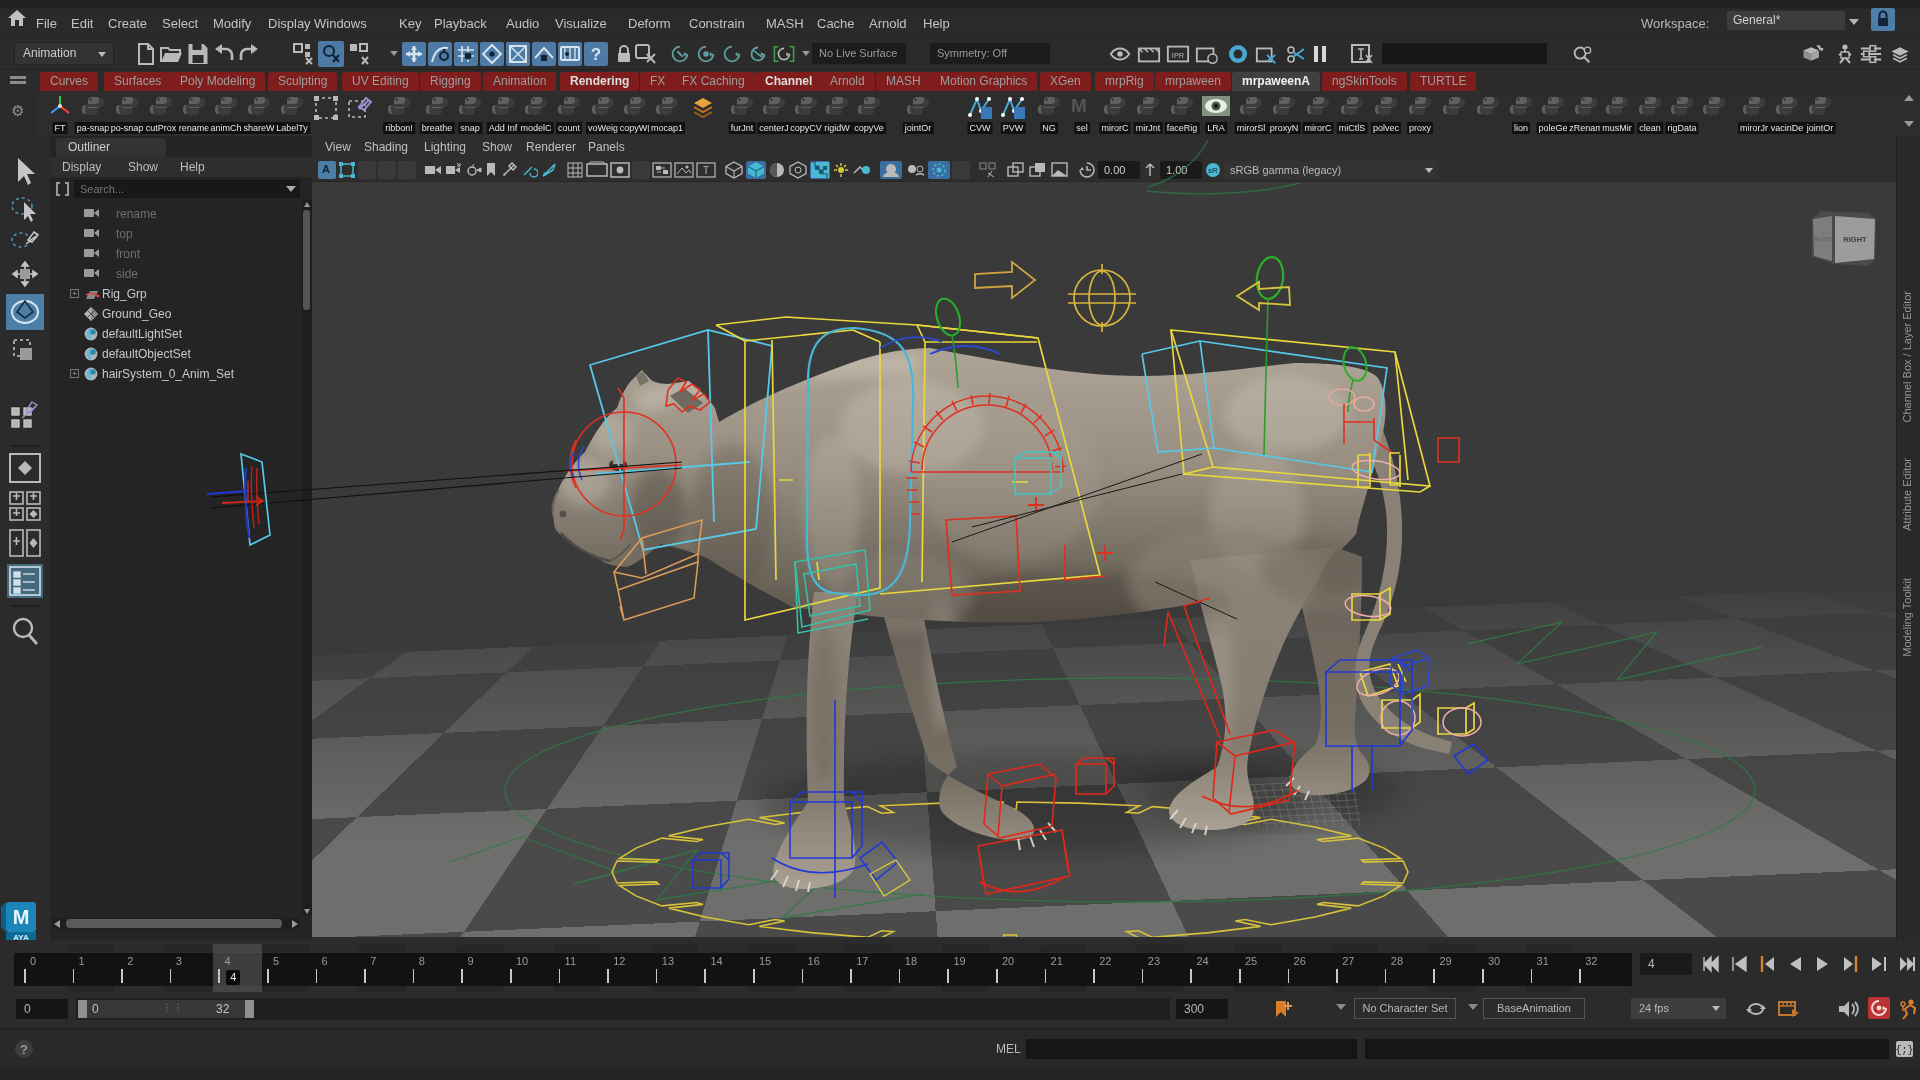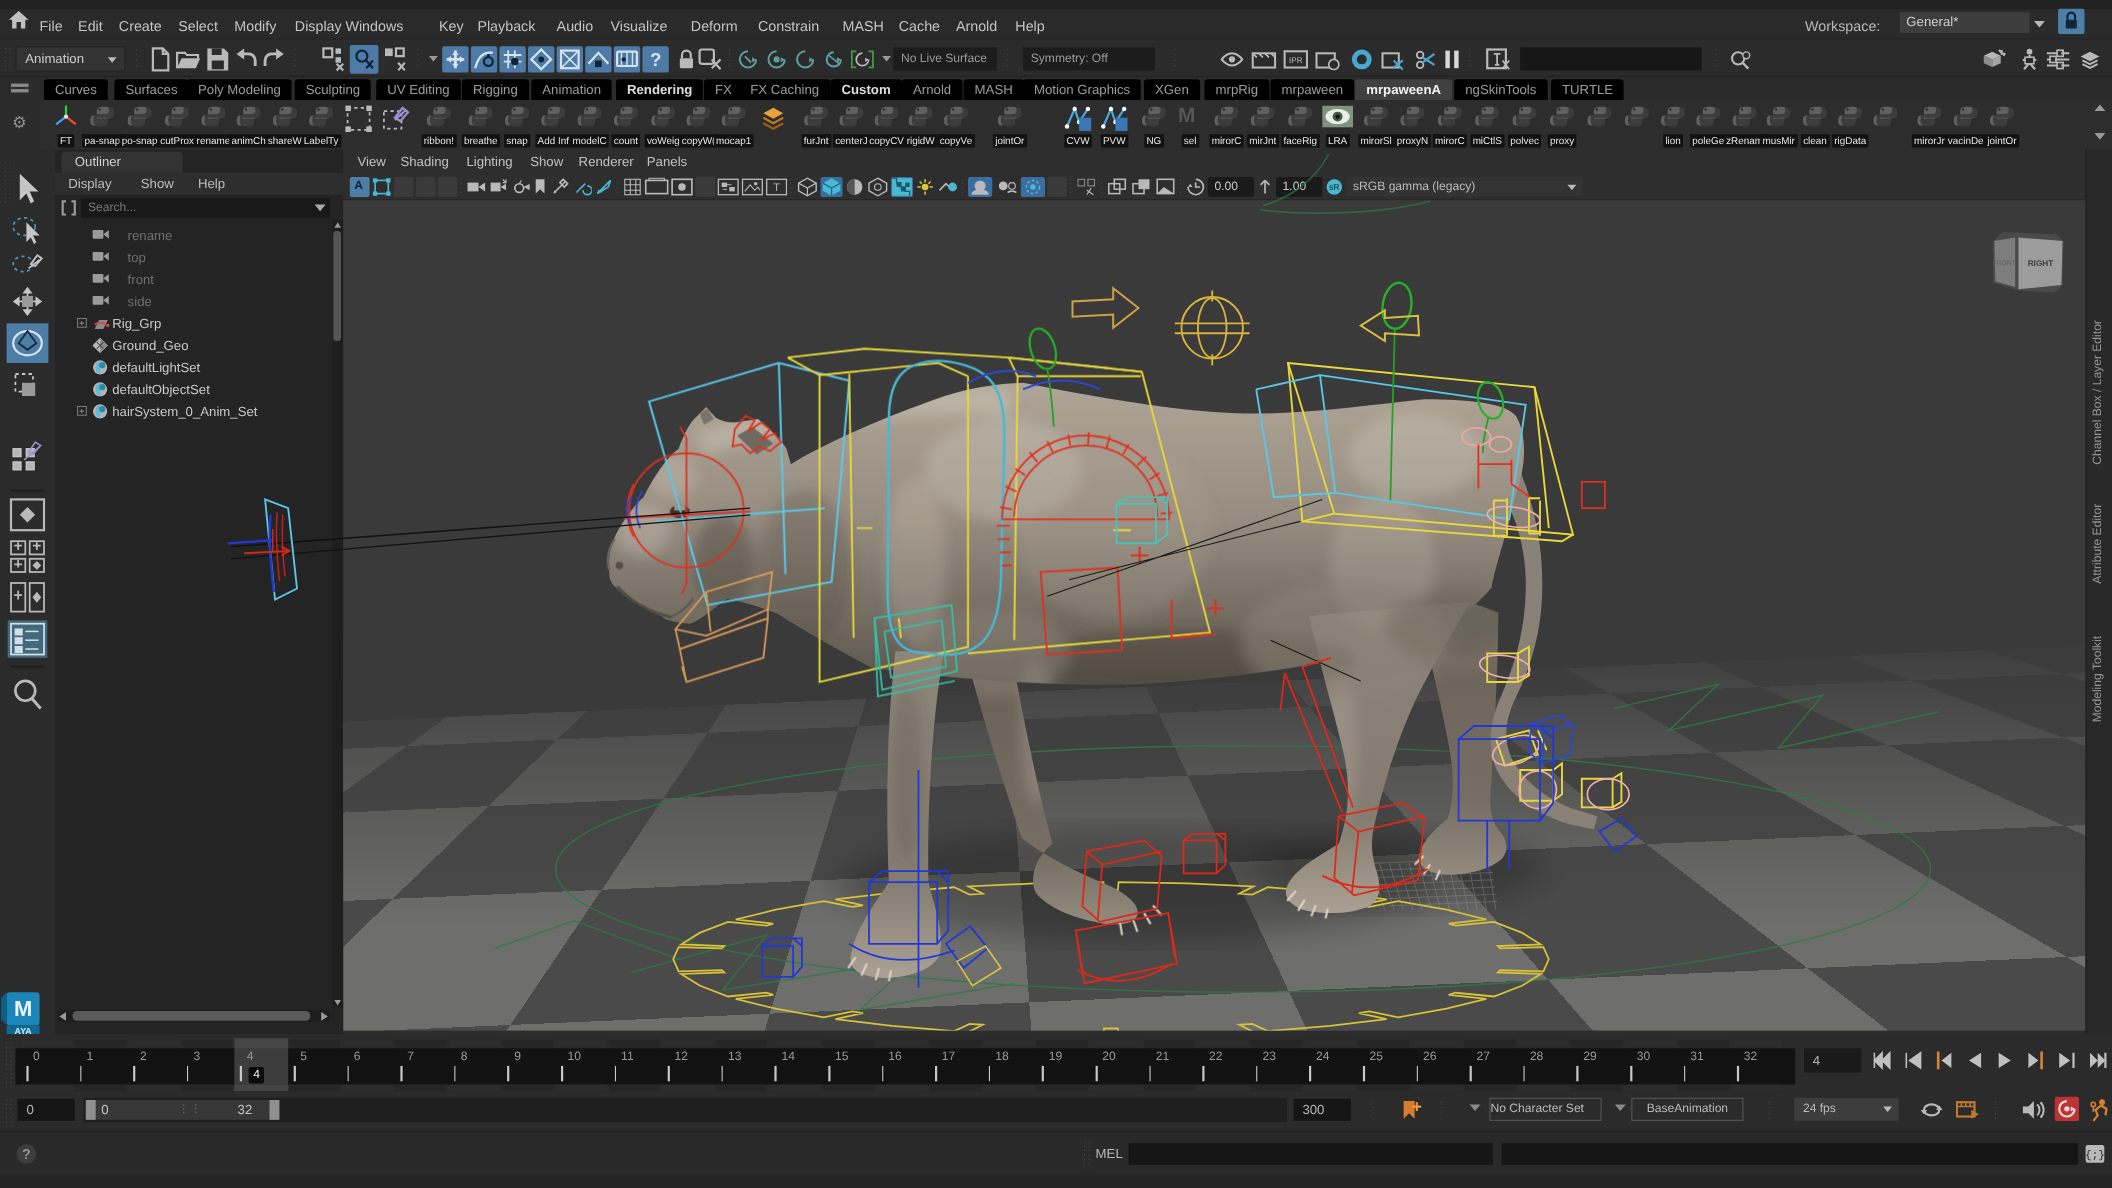--- a/index.html
+++ b/index.html
@@ -31,21 +31,21 @@
   #nolive { position:absolute; left:812px; top:6px; width:94px; height:21px; background:#1c1c1c;
      color:#999; font-size:11px; line-height:21px; padding-left:7px; }
   #symfield { position:absolute; left:928px; top:6px; width:120px; height:21px; background:#1c1c1c;
      color:#999; font-size:11px; line-height:21px; padding-left:7px; }
   #searchfield { position:absolute; left:1382px; top:6px; width:165px; height:21px; background:#171717; }
 
   
   #shelf { left:0; top:70px; width:1920px; height:66px; background:#2b2b2b; }
   #shelftabs { position:absolute; left:36px; top:0; width:1884px; height:21px; }
   .stab { position:absolute; top:2px; height:19px; font-size:12px; color:#9d9d9d; padding:0 10px;
-     line-height:18px; background:#000000; border-radius:3px 3px 0 0; }
+     line-height:18px; background:#7f1d1d; border-radius:3px 3px 0 0; }
   #shelficons { position:absolute; left:36px; top:21px; width:1884px; height:45px; background:#2d2d2d; }
   .cell { position:absolute; top:2px; width:34px; height:42px; }
   .clabel { position:absolute; left:50%; transform:translateX(-50%); bottom:1px; background:#111;
      color:#e6e6e6; font-size:9px; line-height:12px; padding:0 2px; white-space:nowrap; border-radius:1px;}
   #shelfleft { position:absolute; left:0; top:0; width:36px; height:66px; background:#2b2b2b; }
 
   
   #toolbox { left:0; top:136px; width:50px; height:804px; background:#2b2b2b; }
   #outliner { left:50px; top:136px; width:262px; height:804px; background:#242424; }
   #vp { left:312px; top:136px; width:1584px; height:804px; background:#2d2d2d; }
@@ -321,21 +321,21 @@
         <span class="stab" style="left:4px;">Curves</span>
         <span class="stab" style="left:68px;">Surfaces</span>
         <span class="stab" style="left:134px;">Poly Modeling</span>
         <span class="stab" style="left:232px;">Sculpting</span>
         <span class="stab" style="left:306px;">UV Editing</span>
         <span class="stab" style="left:384px;">Rigging</span>
         <span class="stab" style="left:447px;">Animation</span>
         <span class="stab" style="left:524px;color:#dedede;font-weight:bold;">Rendering</span>
         <span class="stab" style="left:604px;">FX</span>
         <span class="stab" style="left:636px;">FX Caching</span>
-        <span class="stab" style="left:719px;color:#dedede;font-weight:bold;">Custom</span>
+        <span class="stab" style="left:719px;color:#dedede;font-weight:bold;">Channel</span>
         <span class="stab" style="left:784px;">Arnold</span>
         <span class="stab" style="left:840px;">MASH</span>
         <span class="stab" style="left:894px;">Motion Graphics</span>
         <span class="stab" style="left:1004px;">XGen</span>
         <span class="stab" style="left:1059px;">mrpRig</span>
         <span class="stab" style="left:1119px;">mrpaween</span>
         <span class="stab" style="left:1196px;color:#f2f2f2;font-weight:bold;background:#404040;">mrpaweenA</span>
         <span class="stab" style="left:1286px;">ngSkinTools</span>
         <span class="stab" style="left:1374px;">TURTLE</span>
       </div>
@@ -1588,21 +1588,21 @@
       <span style="position:absolute;left:86px;top:4px;font-size:10px;color:#777;letter-spacing:1px">⋮⋮</span>
     </div>
     <div class="dfield" style="left:1176px;top:7px;width:52px;height:20px;line-height:20px;padding-left:8px">300</div>
     <div class="sep" style="left:1246px;top:7px"></div>
     <svg style="position:absolute;left:1272px;top:6px" width="22" height="22" viewBox="0 0 22 22">
         <path d="M4 3 h10 v16 l-5 -5 -5 5 z" fill="#d87e2a"></path>
         <path d="M16 4 v8 M12 8 h8" stroke="#e89a4a" stroke-width="2"></path>
       </svg>
     <div class="sep" style="left:1308px;top:7px"></div>
     <div style="position:absolute;left:1336px;top:12px;border-left:5px solid transparent;border-right:5px solid transparent;border-top:6px solid #8a8a8a"></div>
-    <div style="position:absolute;left:1354px;top:6px;width:102px;height:21px;border:1px solid #555;color:#b9b9b9;font-size:11px;line-height:19px;">No Character Set</div>
+    <div style="position:absolute;left:1354px;top:6px;width:102px;height:21px;border:1px solid #555;color:#b9b9b9;font-size:11px;line-height:19px;text-align:center">No Character Set</div>
     <div style="position:absolute;left:1468px;top:12px;border-left:5px solid transparent;border-right:5px solid transparent;border-top:6px solid #8a8a8a"></div>
     <div style="position:absolute;left:1483px;top:6px;width:102px;height:21px;border:1px solid #555;color:#b9b9b9;font-size:11px;line-height:19px;text-align:center">BaseAnimation</div>
     <div class="sep" style="left:1606px;top:7px"></div>
     <div style="position:absolute;left:1631px;top:6px;width:95px;height:21px;background:#3d3d3d;color:#b9b9b9;font-size:11px;line-height:21px;padding-left:8px">24 fps
       <div style="position:absolute;right:6px;top:8px;border-left:4px solid transparent;border-right:4px solid transparent;border-top:5px solid #bbb"></div>
     </div>
     <svg style="position:absolute;left:1744px;top:8px" width="24" height="18" viewBox="0 0 24 18">
         <path d="M5 9 a7 5 0 0 1 14 0 M19 9 a7 5 0 0 1 -14 0" fill="none" stroke="#b9b9b9" stroke-width="2"></path>
         <path d="M19 5 l3 4 h-6z M5 13 l-3 -4 h6z" fill="#b9b9b9"></path>
       </svg>

